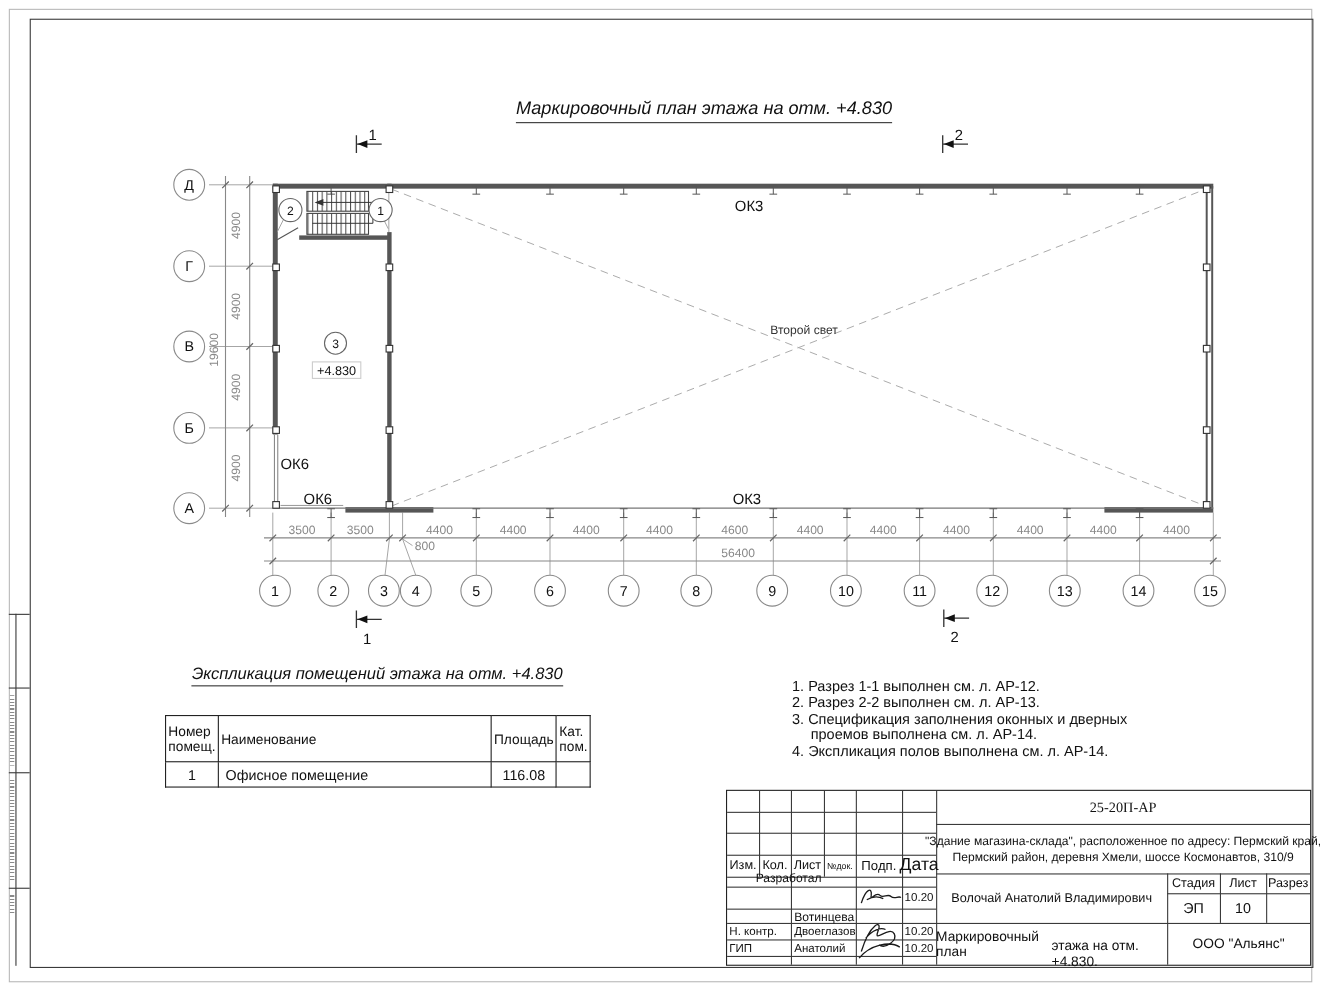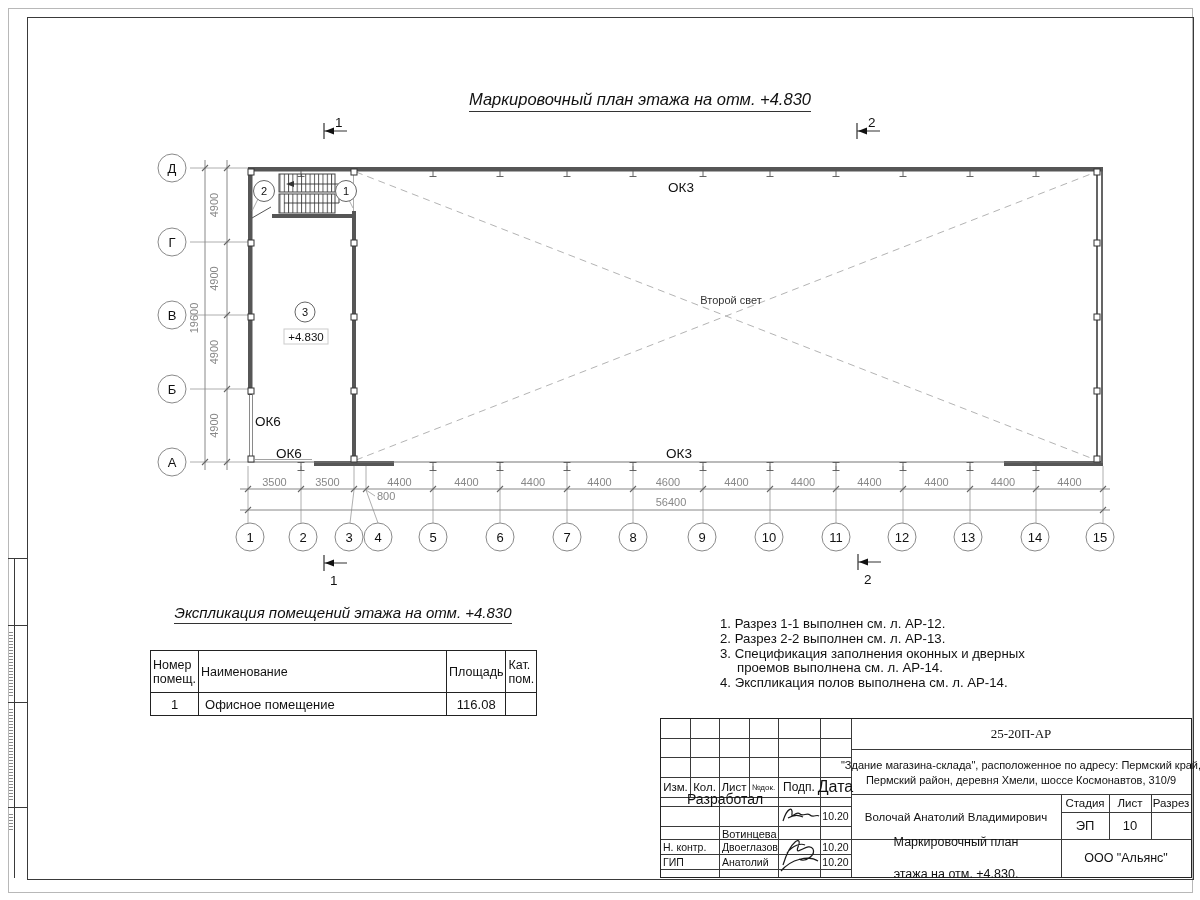--- a/index.html
+++ b/index.html
@@ -299,21 +299,21 @@
     <div class="vline" style="left:448px;top:75px;height:45px;"></div>
     <div class="vline" style="left:490px;top:75px;height:45px;"></div>
 
     <div class="tbx" style="left:0;top:58px;width:29px;height:20px;font-size:11.5px;">Изм.</div>
     <div class="tbx" style="left:29px;top:58px;width:29px;height:20px;font-size:11.5px;">Кол.</div>
     <div class="tbx" style="left:58px;top:58px;width:30px;height:20px;font-size:11.5px;">Лист</div>
     <div class="tbx" style="left:88px;top:58px;width:29px;height:20px;font-size:8px;">№док.</div>
     <div class="tbx" style="left:117px;top:58px;width:42px;height:20px;font-size:12px;">Подп.</div>
     <div class="tbx" style="left:159px;top:58px;width:31px;height:20px;font-size:16px;">Дата</div>
 
-    <div class="tbx left" style="left:2px;top:70px;width:56px;height:20px;font-size:14px;padding-left:24px;">Разработал</div>
+    <div class="tbx left" style="left:2px;top:70px;width:56px;height:20px;font-size:11px;padding-left:24px;">Разработал</div>
     <div class="tbx left" style="left:61px;top:105px;width:56px;height:20px;font-size:11px;">Вотинцева</div>
     <div class="tbx" style="left:159px;top:87px;width:31px;height:20px;font-size:10.5px;">10.20</div>
     <div class="tbx left" style="left:2px;top:120px;width:56px;height:15px;font-size:10.5px;">Н. контр.</div>
     <div class="tbx left" style="left:61px;top:120px;width:56px;height:15px;font-size:10.5px;">Двоеглазов</div>
     <div class="tbx" style="left:159px;top:120px;width:31px;height:15px;font-size:10.5px;">10.20</div>
     <div class="tbx left" style="left:2px;top:135px;width:56px;height:15px;font-size:10.5px;">ГИП</div>
     <div class="tbx left" style="left:61px;top:135px;width:56px;height:15px;font-size:10.5px;">Анатолий</div>
     <div class="tbx" style="left:159px;top:135px;width:31px;height:15px;font-size:10.5px;">10.20</div>
 
     <svg class="abs" style="left:118px;top:84px;" width="42" height="26" viewBox="0 0 42 26">
@@ -328,20 +328,20 @@
       <div style="font-size:11px;white-space:nowrap;">"Здание магазина-склада", расположенное по адресу: Пермский край,</div>
       <div style="font-size:11px;white-space:nowrap;margin-top:3px;">Пермский район, деревня Хмели, шоссе Космонавтов, 310/9</div>
     </div>
     <div class="tbx" style="left:190px;top:75px;width:210px;height:45px;font-size:11.5px;">Волочай Анатолий Владимирович</div>
     <div class="tbx" style="left:400px;top:75px;width:48px;height:18px;font-size:11.5px;">Стадия</div>
     <div class="tbx" style="left:448px;top:75px;width:42px;height:18px;font-size:11.5px;">Лист</div>
     <div class="tbx" style="left:490px;top:75px;width:40px;height:18px;font-size:11.5px;">Разрез</div>
     <div class="tbx" style="left:400px;top:93px;width:48px;height:27px;font-size:13px;">ЭП</div>
     <div class="tbx" style="left:448px;top:93px;width:42px;height:27px;font-size:13px;">10</div>
     <div class="tbx" style="left:490px;top:93px;width:40px;height:27px;font-size:13px;"></div>
-    <div class="abs" style="left:190px;top:120px;width:210px;height:38px;display:flex;flex-direction:column;align-items:center;justify-content:center;">
+    <div class="abs" style="left:190px;top:120px;width:210px;height:38px;display:flex;align-items:center;justify-content:center;">
       <div style="font-size:12.5px;">Маркировочный план</div>
       <div style="font-size:12.5px;margin-top:18px;">этажа на отм. +4.830.</div>
     </div>
     <div class="tbx" style="left:400px;top:120px;width:130px;height:38px;font-size:12.5px;">ООО "Альянс"</div>
   </div>
 
 </div>
 
 </body></html>

